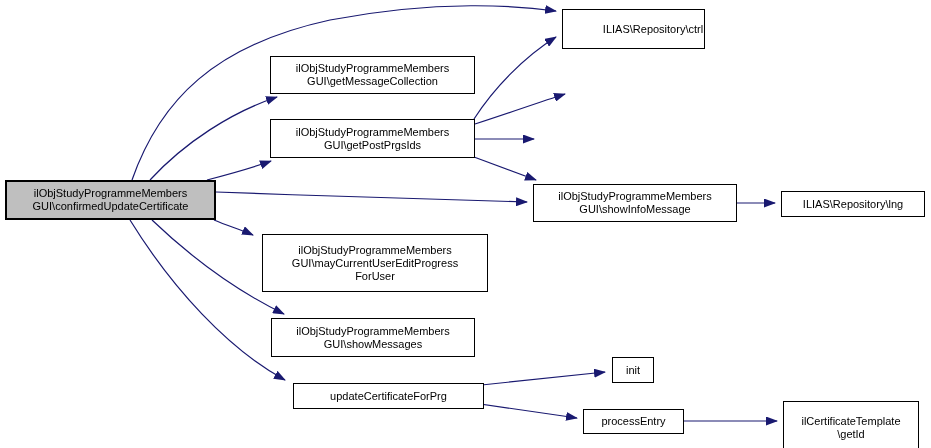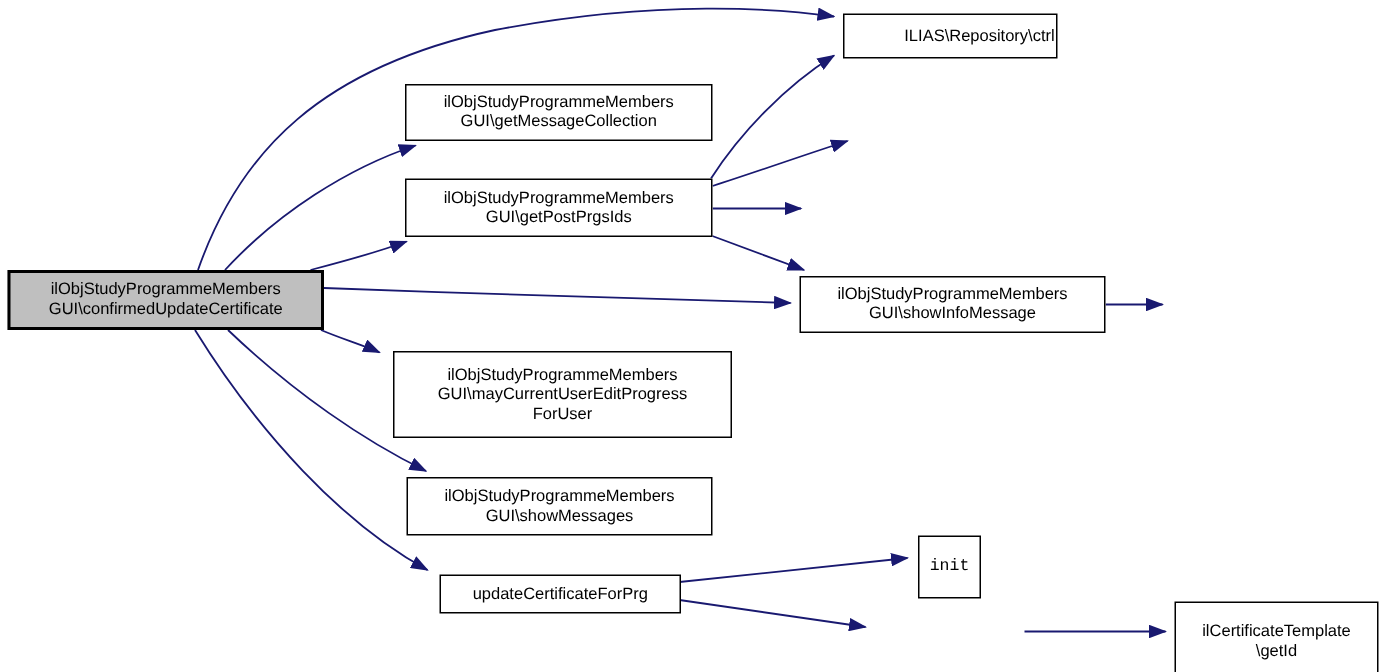--- a/index.html
+++ b/index.html
@@ -73,36 +73,38 @@
 
   <div class="node highlight" style="left:5px; top:180px; width:211px; height:40px;">ilObjStudyProgrammeMembers
 GUI\confirmedUpdateCertificate</div>
 
   <div class="node" style="left:270px; top:56px; width:205px; height:38px;">ilObjStudyProgrammeMembers
 GUI\getMessageCollection</div>
 
   <div class="node" style="left:270px; top:119px; width:205px; height:39px;">ilObjStudyProgrammeMembers
 GUI\getPostPrgsIds</div>
 
-  <div class="node" style="left:562px; top:9px; width:143px; height:30px;padding-left:39px;">ILIAS\Repository\ctrl</div>
+  <div class="node" style="left:562px; top:9px; width:143px; height:40px;padding-left:39px;">ILIAS\Repository\ctrl</div>
 
 
 
   <div class="node" style="left:533px; top:184px; width:204px; height:38px;">ilObjStudyProgrammeMembers
 GUI\showInfoMessage</div>
 
+  <div class="node" style="left:781px; top:191px; width:144px; height:26px;">ILIAS\Repository\lng</div>
 
   <div class="node" style="left:262px; top:234px; width:226px; height:58px;">ilObjStudyProgrammeMembers
 GUI\mayCurrentUserEditProgress
 ForUser</div>
 
   <div class="node" style="left:271px; top:318px; width:204px; height:39px;">ilObjStudyProgrammeMembers
 GUI\showMessages</div>
 
-  <div class="node" style="left:293px; top:383px; width:161px; height:26px;">updateCertificateForPrg</div>
+  <div class="node" style="left:293px; top:383px; width:191px; height:26px;">updateCertificateForPrg</div>
 
-  <div class="node" style="left:612px; top:357px; width:42px; height:42px;font-family:Liberation Mono, monospace;">init</div>
+  <div class="node" style="left:612px; top:357px; width:42px; height:26px;">init</div>
 
+  <div class="node" style="left:583px; top:409px; width:101px; height:25px;">processEntry</div>
 
   <div class="node" style="left:783px; top:401px; width:136px; height:54px;">ilCertificateTemplate
 \getId</div>
 
 </div>
 
 </body></html>

